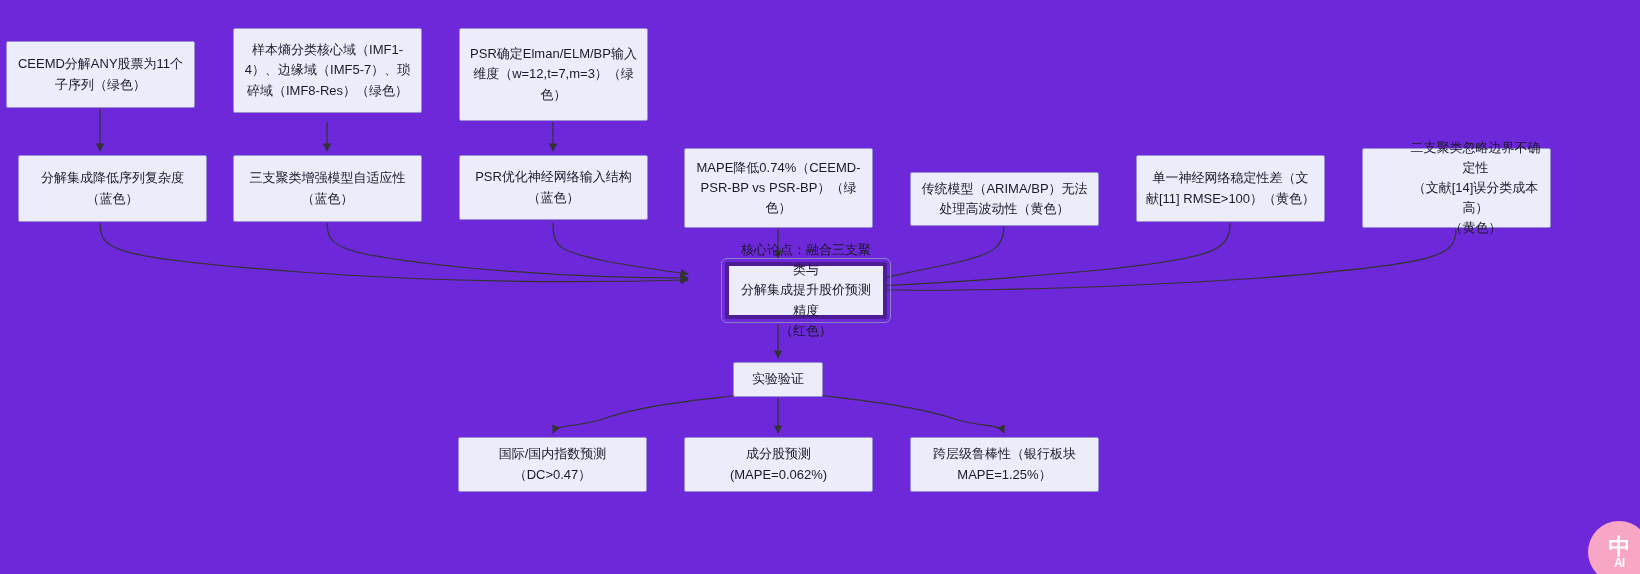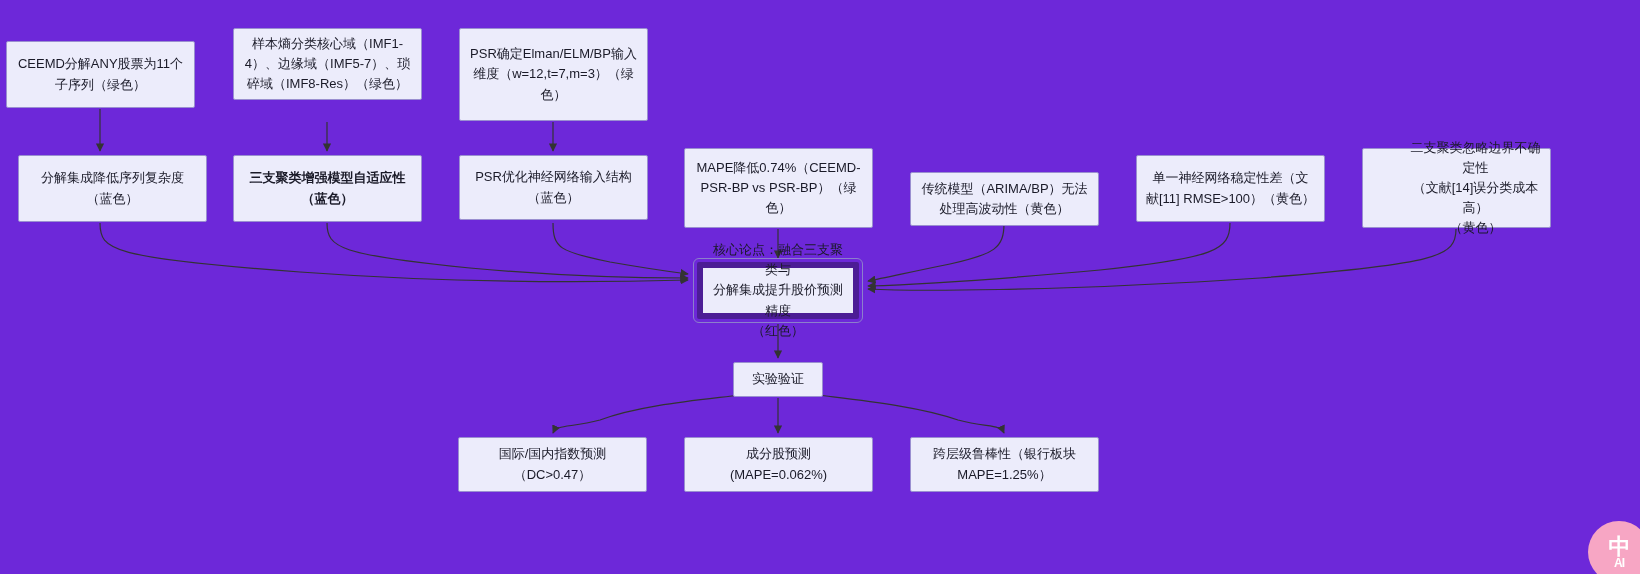--- a/index.html
+++ b/index.html
@@ -40,24 +40,25 @@
     line-height: 1.55;
     padding: 4px 8px;
     z-index: 2;
   }
   .node-text {
     display: block;
     width: 100%;
     white-space: pre-line;
   }
   .node.core {
-    border: 6px solid #4c1d95;
+    border: 4px solid #4c1d95;
     outline: 1px solid #8C7FCB;
     outline-offset: 3px;
     background: #ECECFB;
+    margin-left: 28px;
   }
   .watermark {
     position: absolute;
     width: 62px;
     height: 62px;
     border-radius: 50%;
     background: #F7A6C4;
     display: flex;
     align-items: center;
     justify-content: center;
@@ -104,38 +105,38 @@
       <path d="M 778 398 L 778 433"></path>
       <path d="M 818 395 C 858 400 918 406 958 420 C 988 428 1000 424 1004 433"></path>
     </g>
   </svg>
 
   <div class="node" style="left:6px; top:41px; width:189px; height:67px;">
     <span class="node-text">CEEMD分解ANY股票为11个
 子序列（绿色）</span>
   </div>
 
-  <div class="node" style="left:233px; top:28px; width:189px; height:72px;">
+  <div class="node" style="left:233px; top:28px; width:189px; height:85px;">
     <span class="node-text">样本熵分类核心域（IMF1-
 4）、边缘域（IMF5-7）、琐
 碎域（IMF8-Res）（绿色）</span>
   </div>
 
   <div class="node" style="left:459px; top:28px; width:189px; height:93px;">
     <span class="node-text">PSR确定Elman/ELM/BP输入
 维度（w=12,t=7,m=3）（绿
 色）</span>
   </div>
 
   <div class="node" style="left:18px; top:155px; width:189px; height:67px;">
     <span class="node-text">分解集成降低序列复杂度
 （蓝色）</span>
   </div>
 
-  <div class="node" style="left:233px; top:155px; width:189px; height:67px;font-weight:bold;">
+  <div class="node" style="left:233px; top:155px; width:189px; height:67px;">
     <span class="node-text">三支聚类增强模型自适应性
 （蓝色）</span>
   </div>
 
   <div class="node" style="left:459px; top:155px; width:189px; height:65px;">
     <span class="node-text">PSR优化神经网络输入结构
 （蓝色）</span>
   </div>
 
   <div class="node" style="left:684px; top:148px; width:189px; height:80px;">

